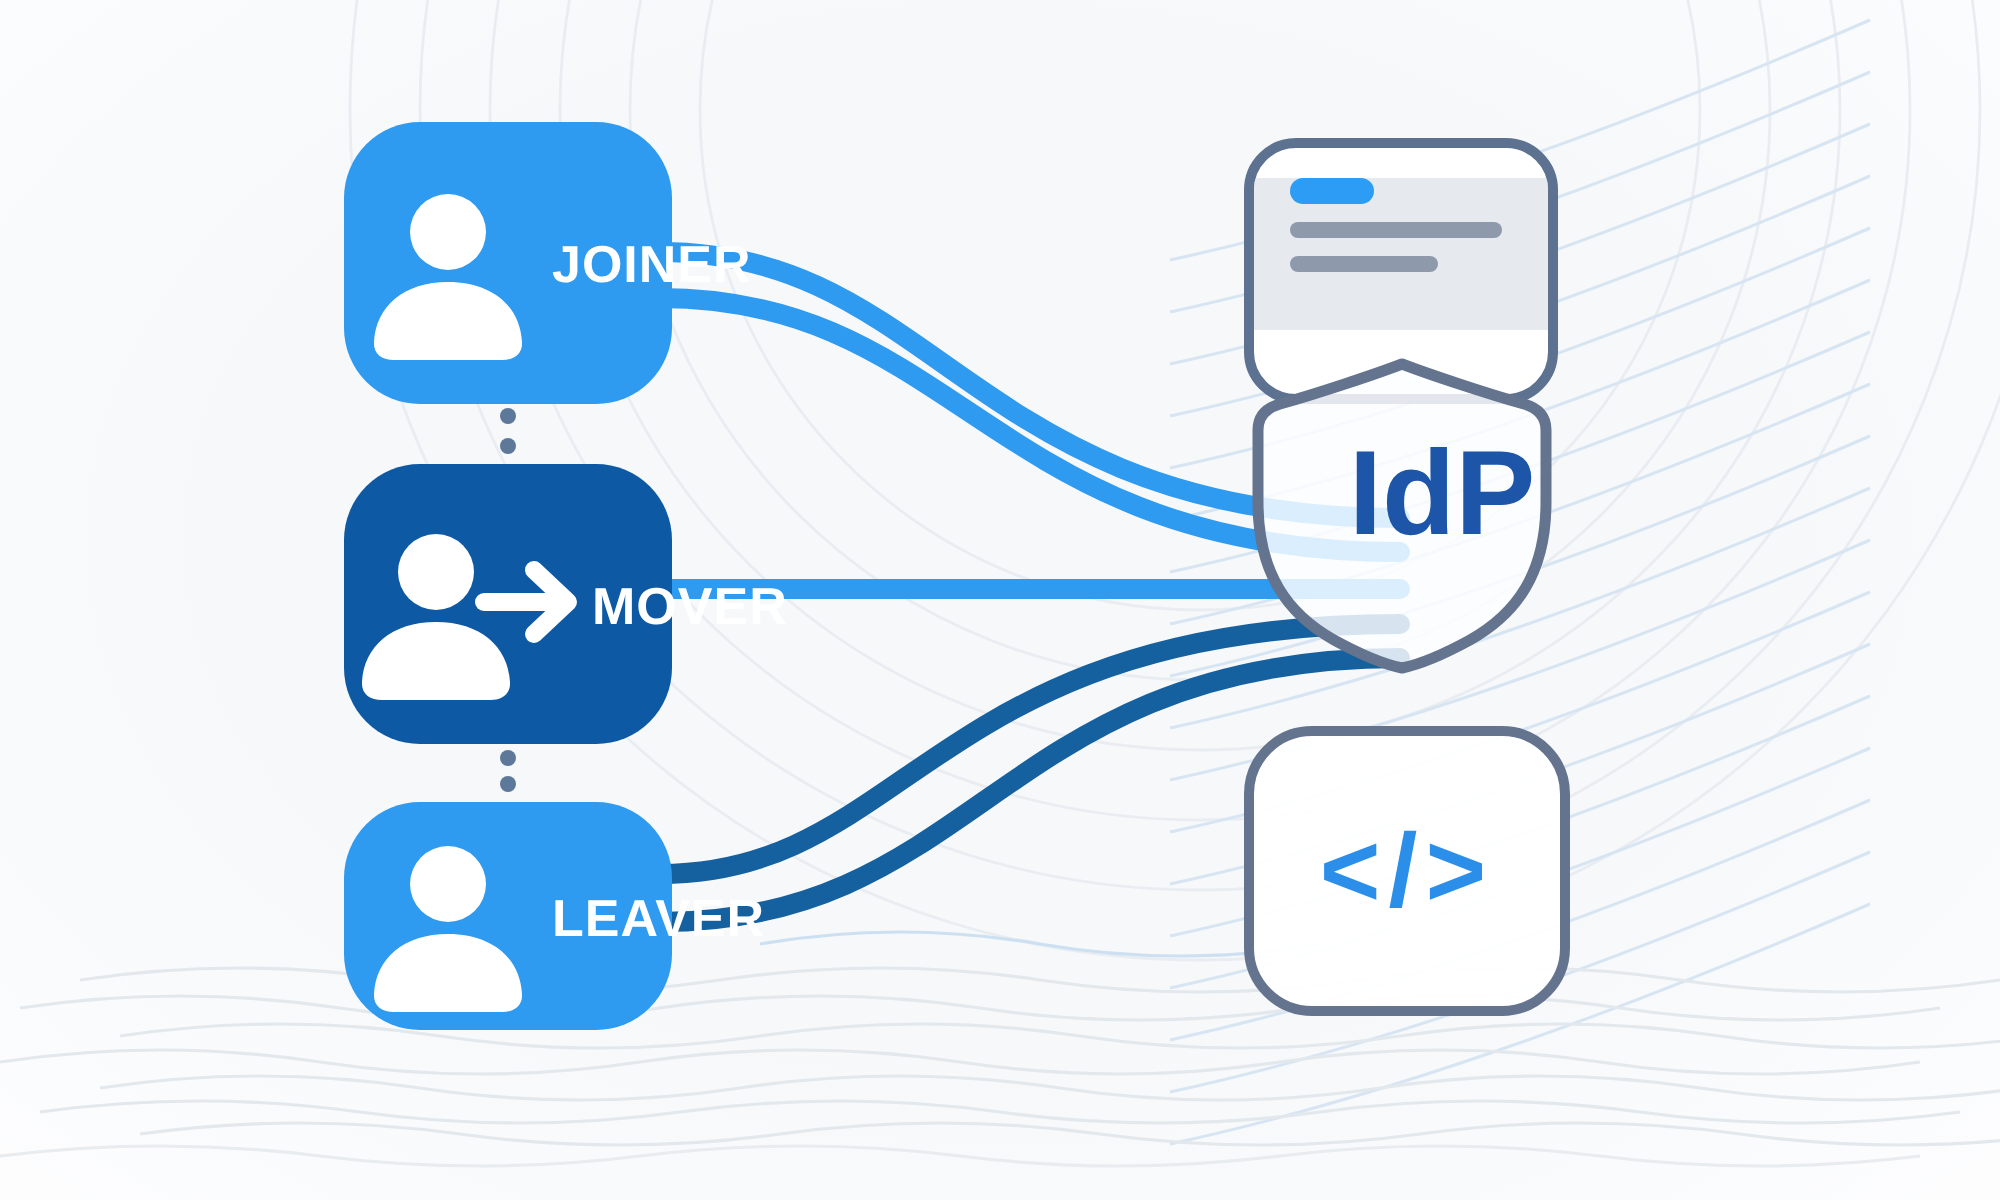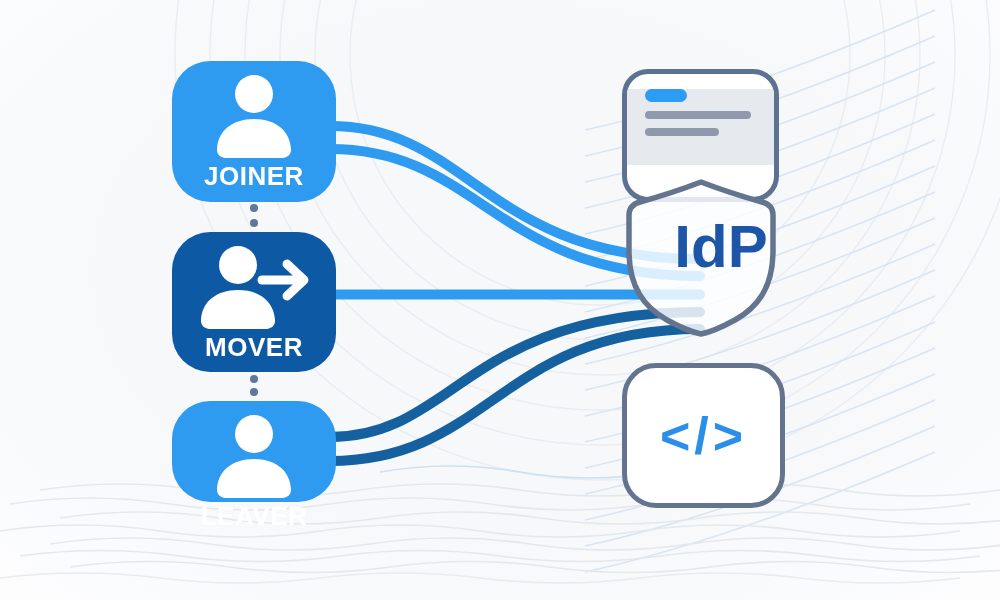--- a/index.html
+++ b/index.html
@@ -5,25 +5,25 @@
   html,body{margin:0;padding:0;background:#fff;}
   .canvas{
     position:relative;width:1000px;height:600px;overflow:hidden;
     background:radial-gradient(ellipse at 50% 45%, #f6f8fa 55%, #fdfdfe 100%);
     font-family:"Liberation Sans", sans-serif;
   }
   svg.layer{position:absolute;left:0;top:0;width:1000px;height:600px;}
   
   .node{
     position:absolute;left:172px;width:164px;border-radius:38px;
-    display:flex;flex-direction:column;align-items:center;justify-content:flex-start;
+    display:flex;flex-direction:row;align-items:center;justify-content:flex-start;
   }
   .node-joiner{top:61px;height:141px;background:#2E9AF0;}
   .node-mover{top:232px;height:140px;background:#0E59A4;}
-  .node-leaver{top:401px;height:101px;background:#2E9AF0;}
+  .node-leaver{top:401px;height:114px;background:#2E9AF0;}
   .node .icon-wrap{margin-top:12px;height:86px;display:flex;align-items:center;justify-content:center;}
   .node .label{
     color:#ffffff;font-weight:bold;font-size:26px;letter-spacing:0.5px;margin-top:2px;
   }
   
   .dot{position:absolute;left:250px;width:8px;height:8px;border-radius:50%;background:#5E7899;}
   .dot.d1{top:204px;} .dot.d2{top:219px;} .dot.d3{top:375px;} .dot.d4{top:388px;}
   
   .card{
     position:absolute;left:622px;top:69px;width:157px;height:133px;box-sizing:border-box;

